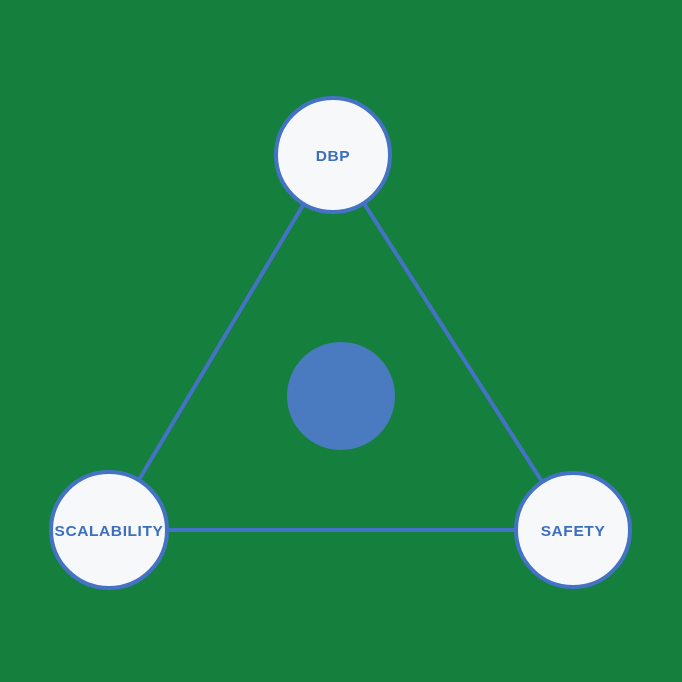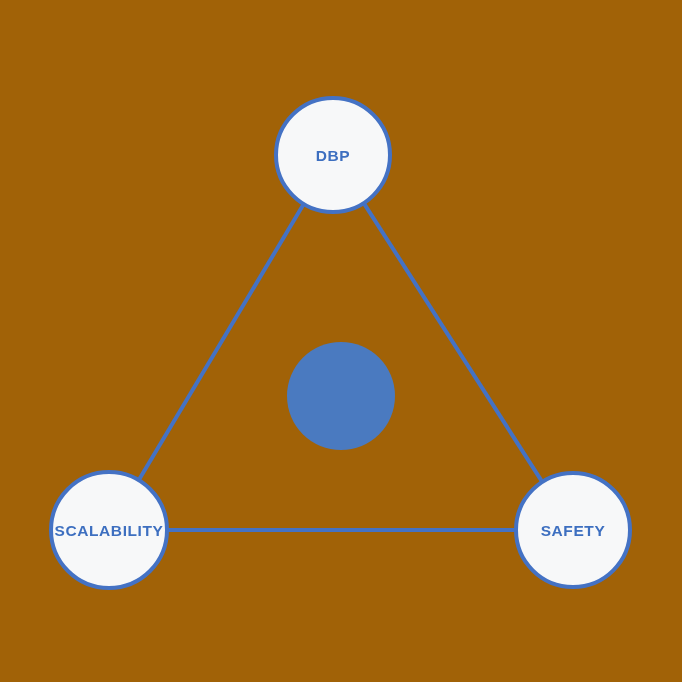--- a/index.html
+++ b/index.html
@@ -43,21 +43,21 @@
     font-size: 15.5px;
     fill: #4a79bf;
     letter-spacing: 0.6px;
     dominant-baseline: central;
     text-anchor: middle;
   }
 </style>
 </head>
 <body style="background: rgb(0, 0, 0);">
 
-<div id="diagram-root" style="background: #a16207;">
+<div id="diagram-root" style="background: #15803d;">
   <svg id="diagram-svg" viewBox="0 0 682 682" xmlns="http://www.w3.org/2000/svg">
 
     <g>
       <line id="ln-0" stroke-linecap="butt" x1="303.25693716257854" y1="204.79307394657613" x2="139.2558742656529" y2="479.3484247784829" stroke="#4472c4" stroke-width="4"></line>
       <line id="ln-1" stroke-linecap="butt" x1="364.2651143925553" y1="203.85174123836765" x2="541.7348856074447" y2="481.14825876163235" stroke="#4472c4" stroke-width="4"></line>
       <line id="ln-2" stroke-linecap="butt" x1="168" y1="530" x2="515" y2="530" stroke="#4472c4" stroke-width="4"></line>
     </g>
 
     <g>
       <circle id="center-circle" cx="341" cy="396" r="54" fill="#4a7ac0"></circle>

